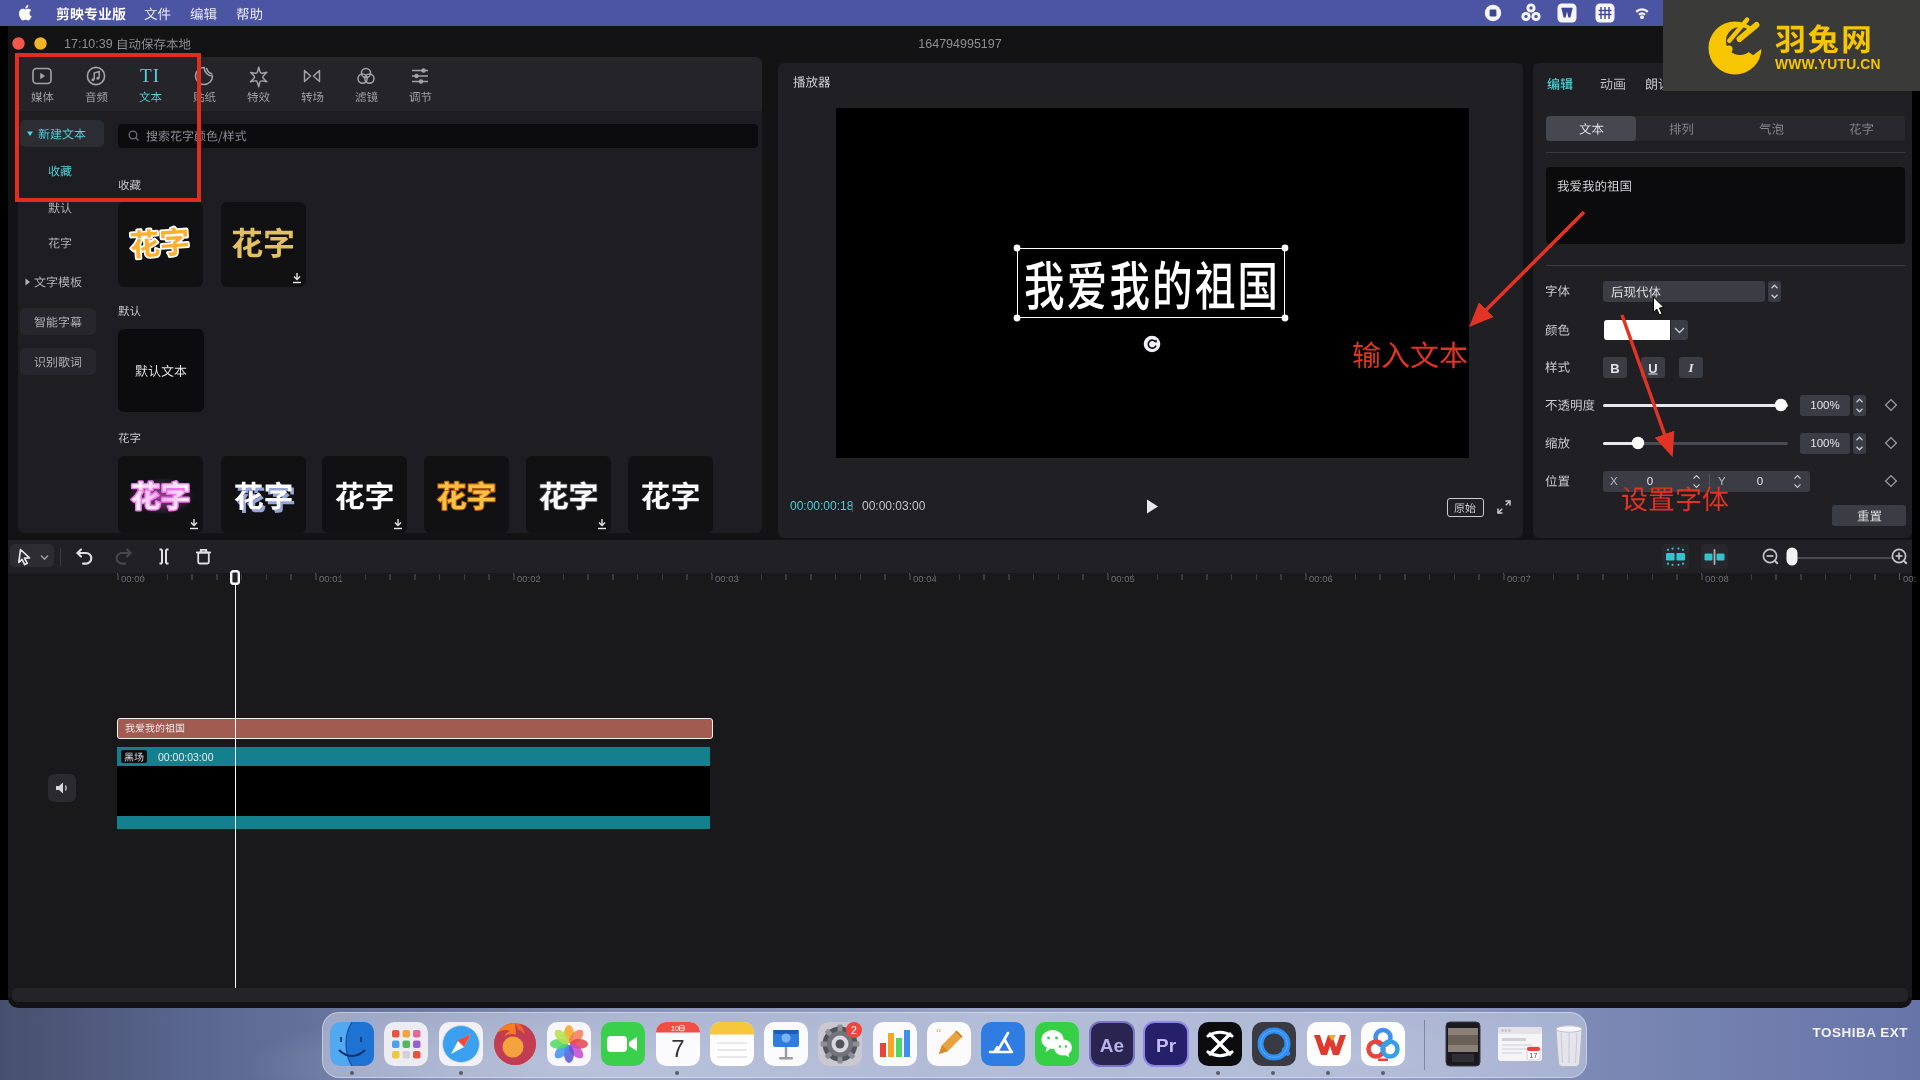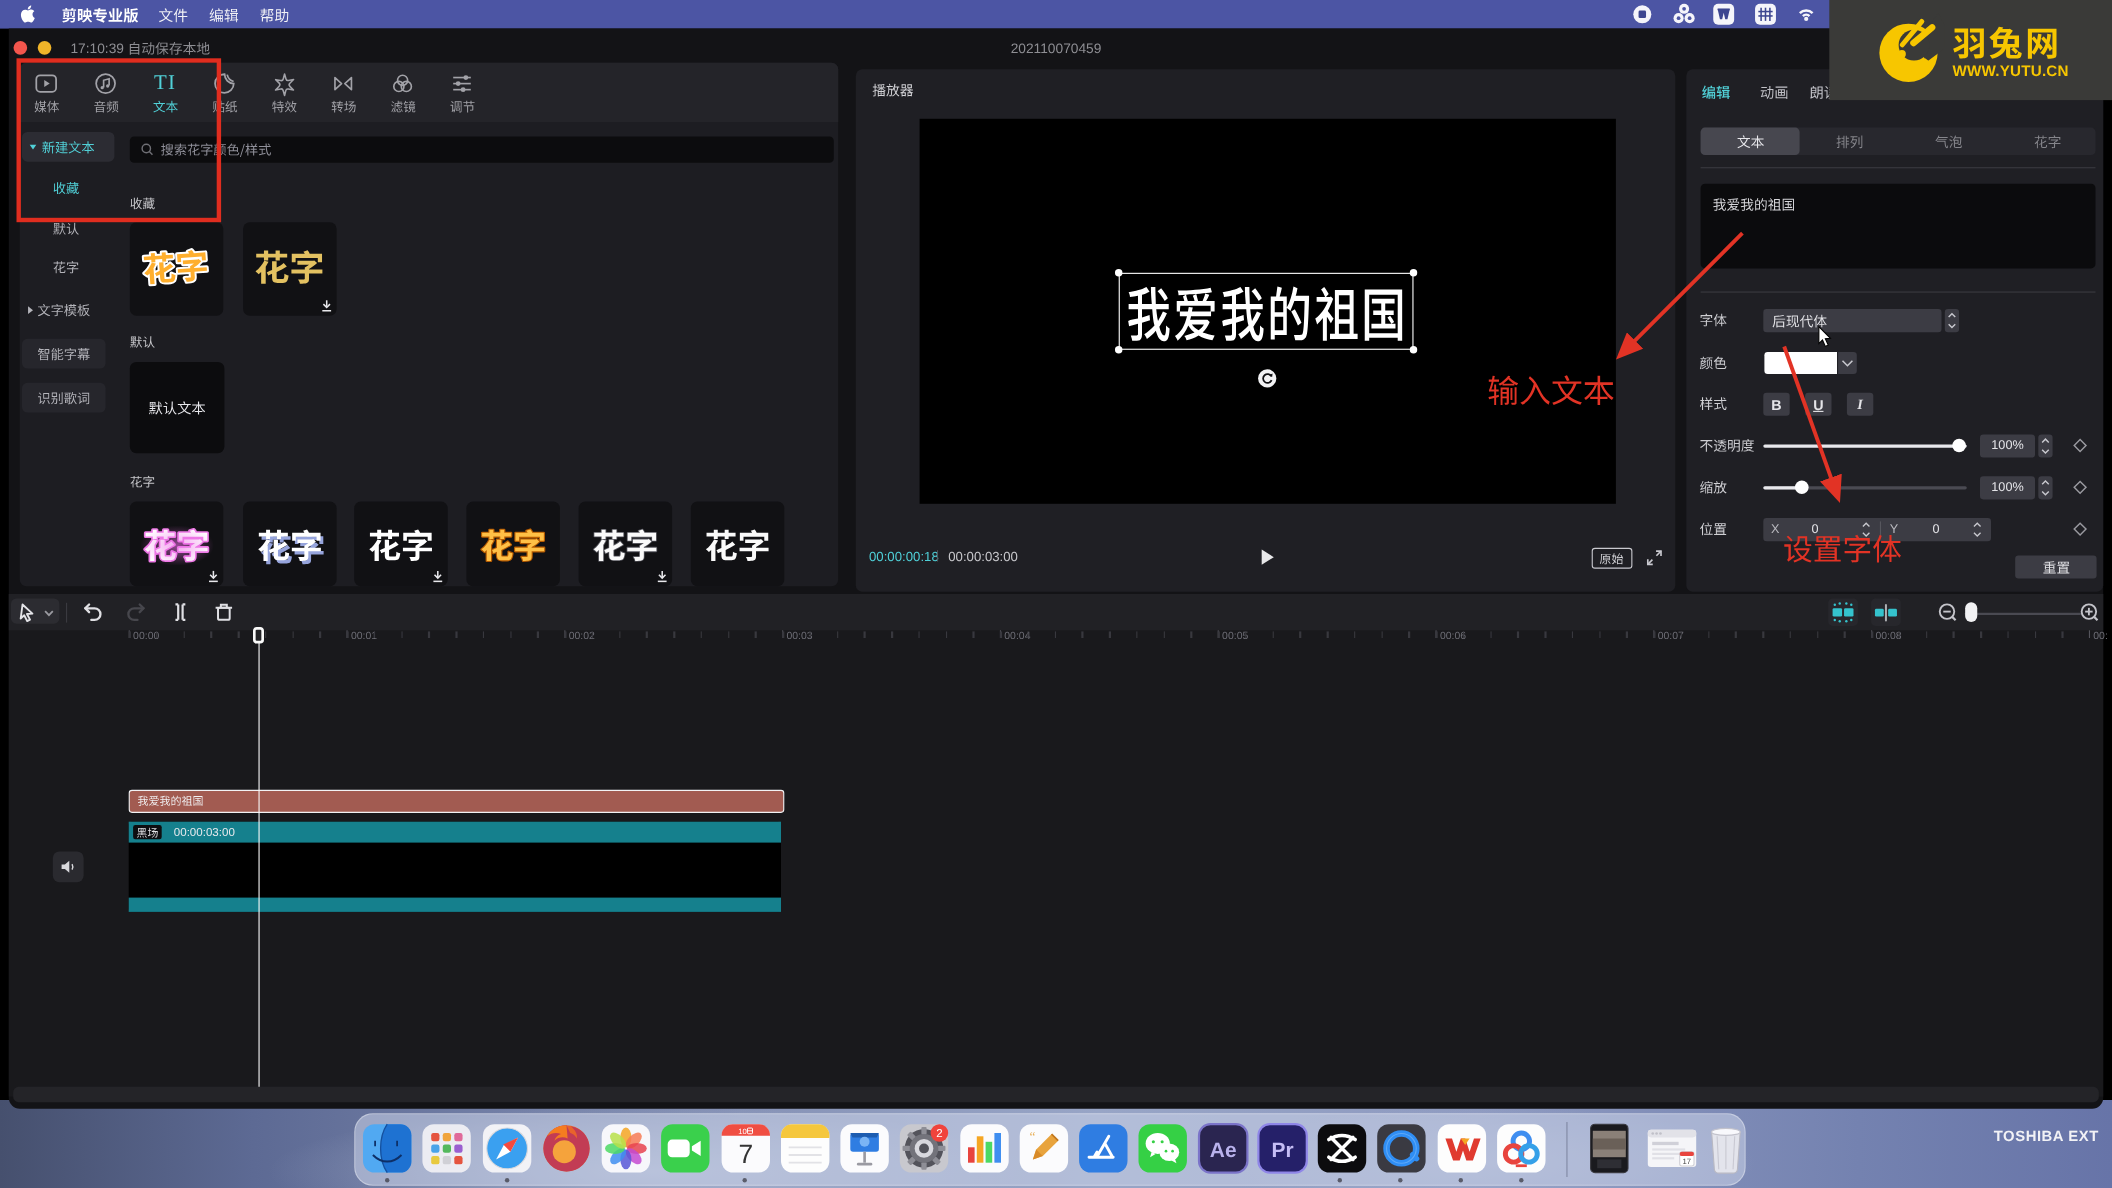--- a/index.html
+++ b/index.html
@@ -197,21 +197,21 @@
     <svg class="t" style="left:116.0px;top:44.0px">
       <g transform="translate(0,4.69) scale(0.12500)" fill="#8e8e93">
         <use href="#r81ea" x="0"></use>
         <use href="#r52a8" x="100"></use>
         <use href="#r4fdd" x="200"></use>
         <use href="#r5b58" x="300"></use>
         <use href="#r672c" x="400"></use>
         <use href="#r5730" x="500"></use>
       </g>
     </svg>
-    <div style="position:absolute;left:960px;top:43.5px;transform:translate(-50%,-50%);font-size:12.5px;color:#8e8e93;font-weight:400;white-space:nowrap;font-family:Liberation Sans,sans-serif;line-height:1">202110070459</div>
+    <div style="position:absolute;left:960px;top:43.5px;transform:translate(-50%,-50%);font-size:12.5px;color:#8e8e93;font-weight:400;white-space:nowrap;font-family:Liberation Sans,sans-serif;line-height:1">164794995197</div>
     <div style="position:absolute;left:18px;top:57px;width:744px;height:476px;background:#1d1d22;border-radius:6px"></div>
     <div style="position:absolute;left:18px;top:57px;width:744px;height:54px;background:#242429;border-radius:6px 6px 0 0"></div>
     <svg style="position:absolute;left:32px;top:66px;" width="20" height="20" viewBox="0 0 20 20">
       <rect x="1" y="2.5" width="18" height="15" rx="3.5" fill="none" stroke="#a2a2a8" stroke-width="1.6"></rect>
       <path d="M8.2 6.8l5 3.2-5 3.2z" fill="#a2a2a8"></path>
     </svg>
     <svg class="t" style="left:30.5px;top:97.0px">
       <g transform="translate(0,4.31) scale(0.11500)" fill="#a2a2a8">
         <use href="#r5a92" x="0"></use>
         <use href="#r4f53" x="100"></use>

